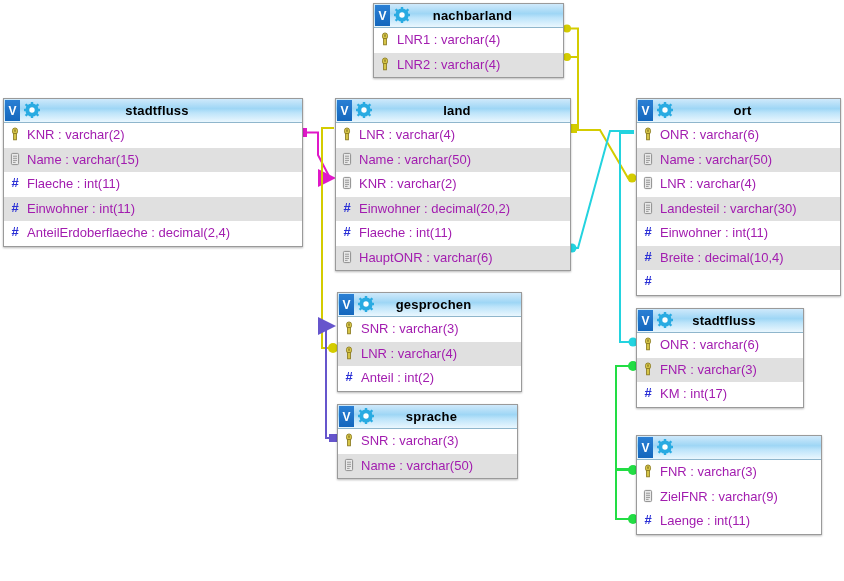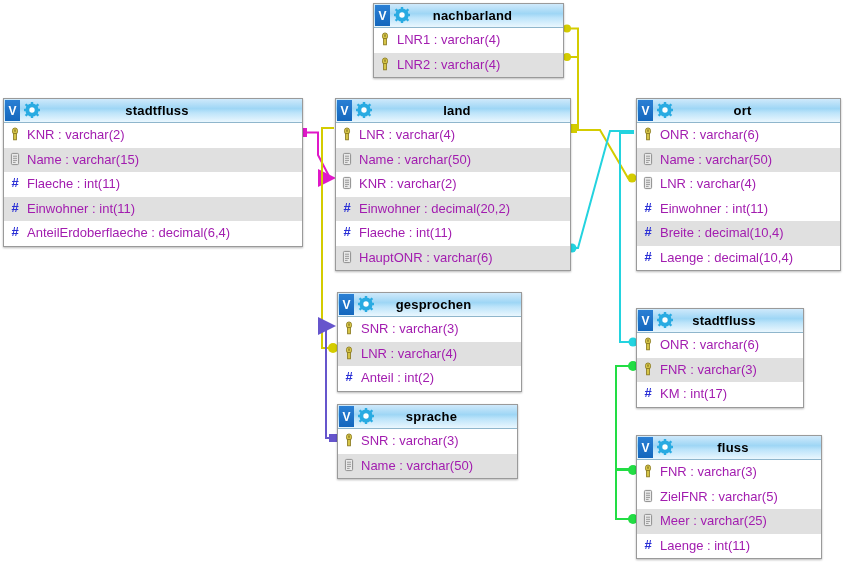--- a/index.html
+++ b/index.html
@@ -214,21 +214,21 @@
         <div class="row alt">
           <span class="ico"><svg viewBox="0 0 14 14" width="14" height="14">
               <text x="7" y="11.4" text-anchor="middle" font-family="Liberation Sans, sans-serif" font-size="13" font-weight="bold" fill="#2b30d6">#</text>
             </svg></span>
           <span class="rtext">Einwohner : int(11)</span>
         </div>
         <div class="row plain">
           <span class="ico"><svg viewBox="0 0 14 14" width="14" height="14">
               <text x="7" y="11.4" text-anchor="middle" font-family="Liberation Sans, sans-serif" font-size="13" font-weight="bold" fill="#2b30d6">#</text>
             </svg></span>
-          <span class="rtext">AnteilErdoberflaeche : decimal(6,4)</span>
+          <span class="rtext">AnteilErdoberflaeche : decimal(2,4)</span>
         </div>
       </div>
       <div class="table" style="left: 335px; top: 98px; width: 236px;">
         <div class="thead">
           <div class="vbadge">V</div>
           <span class="gear"><svg viewBox="0 0 16 16" width="16" height="16">
               <circle cx="8" cy="8" r="6.6" fill="#29abe2"></circle>
               <g fill="#29abe2">
                 <rect x="6.8" y="0" width="2.4" height="4"></rect>
                 <rect x="6.8" y="12" width="2.4" height="4"></rect>
@@ -344,37 +344,48 @@
               <rect x="3.4" y="1.4" width="7.2" height="11.2" rx="1.2" fill="#e9e9e9" stroke="#8e8e8e" stroke-width="1"></rect>
               <g stroke="#8e8e8e" stroke-width="0.9">
                 <line x1="5" y1="4.2" x2="9" y2="4.2"></line>
                 <line x1="5" y1="6.3" x2="9" y2="6.3"></line>
                 <line x1="5" y1="8.4" x2="9" y2="8.4"></line>
                 <line x1="5" y1="10.4" x2="7.6" y2="10.4"></line>
               </g>
             </svg></span>
           <span class="rtext">LNR : varchar(4)</span>
         </div>
+        <div class="row alt">
+          <span class="ico"><svg viewBox="0 0 14 14" width="14" height="14">
+              <rect x="3.4" y="1.4" width="7.2" height="11.2" rx="1.2" fill="#e9e9e9" stroke="#8e8e8e" stroke-width="1"></rect>
+              <g stroke="#8e8e8e" stroke-width="0.9">
+                <line x1="5" y1="4.2" x2="9" y2="4.2"></line>
+                <line x1="5" y1="6.3" x2="9" y2="6.3"></line>
+                <line x1="5" y1="8.4" x2="9" y2="8.4"></line>
+                <line x1="5" y1="10.4" x2="7.6" y2="10.4"></line>
+              </g>
+            </svg></span>
+          <span class="rtext">Landesteil : varchar(30)</span>
+        </div>
         <div class="row plain">
           <span class="ico"><svg viewBox="0 0 14 14" width="14" height="14">
               <text x="7" y="11.4" text-anchor="middle" font-family="Liberation Sans, sans-serif" font-size="13" font-weight="bold" fill="#2b30d6">#</text>
             </svg></span>
           <span class="rtext">Einwohner : int(11)</span>
         </div>
         <div class="row alt">
           <span class="ico"><svg viewBox="0 0 14 14" width="14" height="14">
               <text x="7" y="11.4" text-anchor="middle" font-family="Liberation Sans, sans-serif" font-size="13" font-weight="bold" fill="#2b30d6">#</text>
             </svg></span>
           <span class="rtext">Breite : decimal(10,4)</span>
         </div>
         <div class="row plain">
           <span class="ico"><svg viewBox="0 0 14 14" width="14" height="14">
               <text x="7" y="11.4" text-anchor="middle" font-family="Liberation Sans, sans-serif" font-size="13" font-weight="bold" fill="#2b30d6">#</text>
             </svg></span>
-          <span class="rtext">Laenge : decimal(10,4)</span>
         </div>
       </div>
       <div class="table" style="left: 337px; top: 292px; width: 185px;">
         <div class="thead">
           <div class="vbadge">V</div>
           <span class="gear"><svg viewBox="0 0 16 16" width="16" height="16">
               <circle cx="8" cy="8" r="6.6" fill="#29abe2"></circle>
               <g fill="#29abe2">
                 <rect x="6.8" y="0" width="2.4" height="4"></rect>
                 <rect x="6.8" y="12" width="2.4" height="4"></rect>
@@ -504,53 +515,40 @@
                 <rect x="6.8" y="12" width="2.4" height="4"></rect>
                 <rect x="0" y="6.8" width="4" height="2.4"></rect>
                 <rect x="12" y="6.8" width="4" height="2.4"></rect>
                 <rect x="1.7" y="1.7" width="2.4" height="3.6" transform="rotate(-45 2.9 3.5)"></rect>
                 <rect x="11.9" y="1.7" width="2.4" height="3.6" transform="rotate(45 13.1 3.5)"></rect>
                 <rect x="1.7" y="10.7" width="2.4" height="3.6" transform="rotate(45 2.9 12.5)"></rect>
                 <rect x="11.9" y="10.7" width="2.4" height="3.6" transform="rotate(-45 13.1 12.5)"></rect>
               </g>
               <circle cx="8" cy="8" r="2.7" fill="#ffffff"></circle>
             </svg></span>
-          <span class="tname">fluss</span>
         </div>
         <div class="row plain">
           <span class="ico"><svg viewBox="0 0 14 14" width="14" height="14">
               <rect x="4.5" y="1" width="5" height="6.2" rx="2.4" fill="#d9c84a" stroke="#8a7a20" stroke-width="0.9"></rect>
               <rect x="5.6" y="6.4" width="2.8" height="6.4" fill="#d9c84a" stroke="#8a7a20" stroke-width="0.9"></rect>
               <rect x="6.1" y="2.4" width="1.8" height="2.4" fill="#9b8c2e"></rect>
             </svg></span>
           <span class="rtext">FNR : varchar(3)</span>
         </div>
         <div class="row plain">
           <span class="ico"><svg viewBox="0 0 14 14" width="14" height="14">
               <rect x="3.4" y="1.4" width="7.2" height="11.2" rx="1.2" fill="#e9e9e9" stroke="#8e8e8e" stroke-width="1"></rect>
               <g stroke="#8e8e8e" stroke-width="0.9">
                 <line x1="5" y1="4.2" x2="9" y2="4.2"></line>
                 <line x1="5" y1="6.3" x2="9" y2="6.3"></line>
                 <line x1="5" y1="8.4" x2="9" y2="8.4"></line>
                 <line x1="5" y1="10.4" x2="7.6" y2="10.4"></line>
               </g>
             </svg></span>
-          <span class="rtext">ZielFNR : varchar(5)</span>
-        </div>
-        <div class="row alt">
-          <span class="ico"><svg viewBox="0 0 14 14" width="14" height="14">
-              <rect x="3.4" y="1.4" width="7.2" height="11.2" rx="1.2" fill="#e9e9e9" stroke="#8e8e8e" stroke-width="1"></rect>
-              <g stroke="#8e8e8e" stroke-width="0.9">
-                <line x1="5" y1="4.2" x2="9" y2="4.2"></line>
-                <line x1="5" y1="6.3" x2="9" y2="6.3"></line>
-                <line x1="5" y1="8.4" x2="9" y2="8.4"></line>
-                <line x1="5" y1="10.4" x2="7.6" y2="10.4"></line>
-              </g>
-            </svg></span>
-          <span class="rtext">Meer : varchar(25)</span>
+          <span class="rtext">ZielFNR : varchar(9)</span>
         </div>
         <div class="row plain">
           <span class="ico"><svg viewBox="0 0 14 14" width="14" height="14">
               <text x="7" y="11.4" text-anchor="middle" font-family="Liberation Sans, sans-serif" font-size="13" font-weight="bold" fill="#2b30d6">#</text>
             </svg></span>
           <span class="rtext">Laenge : int(11)</span>
         </div>
       </div>
     </div>
 </div>

